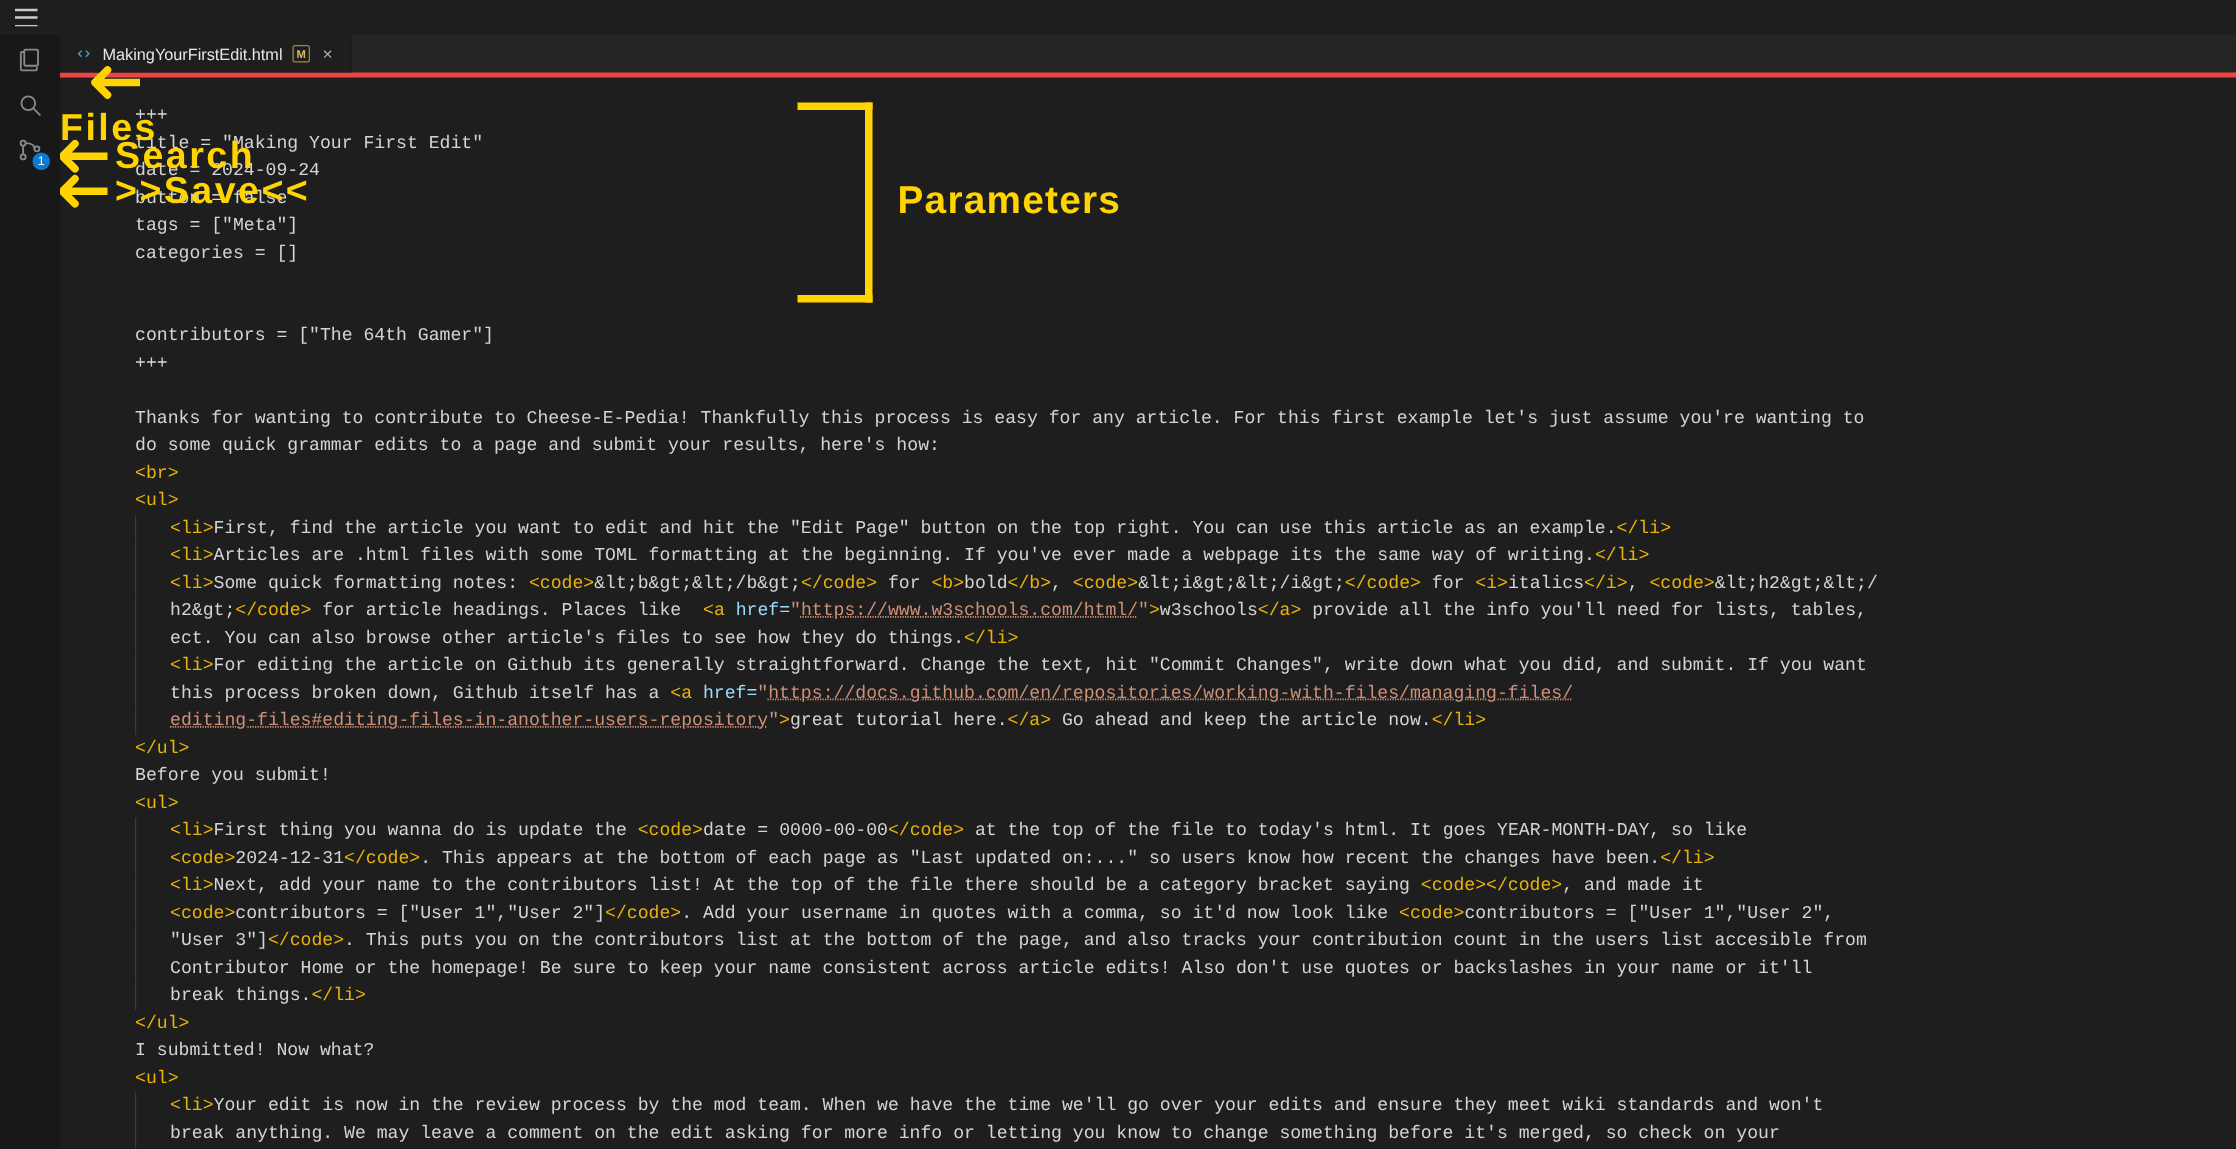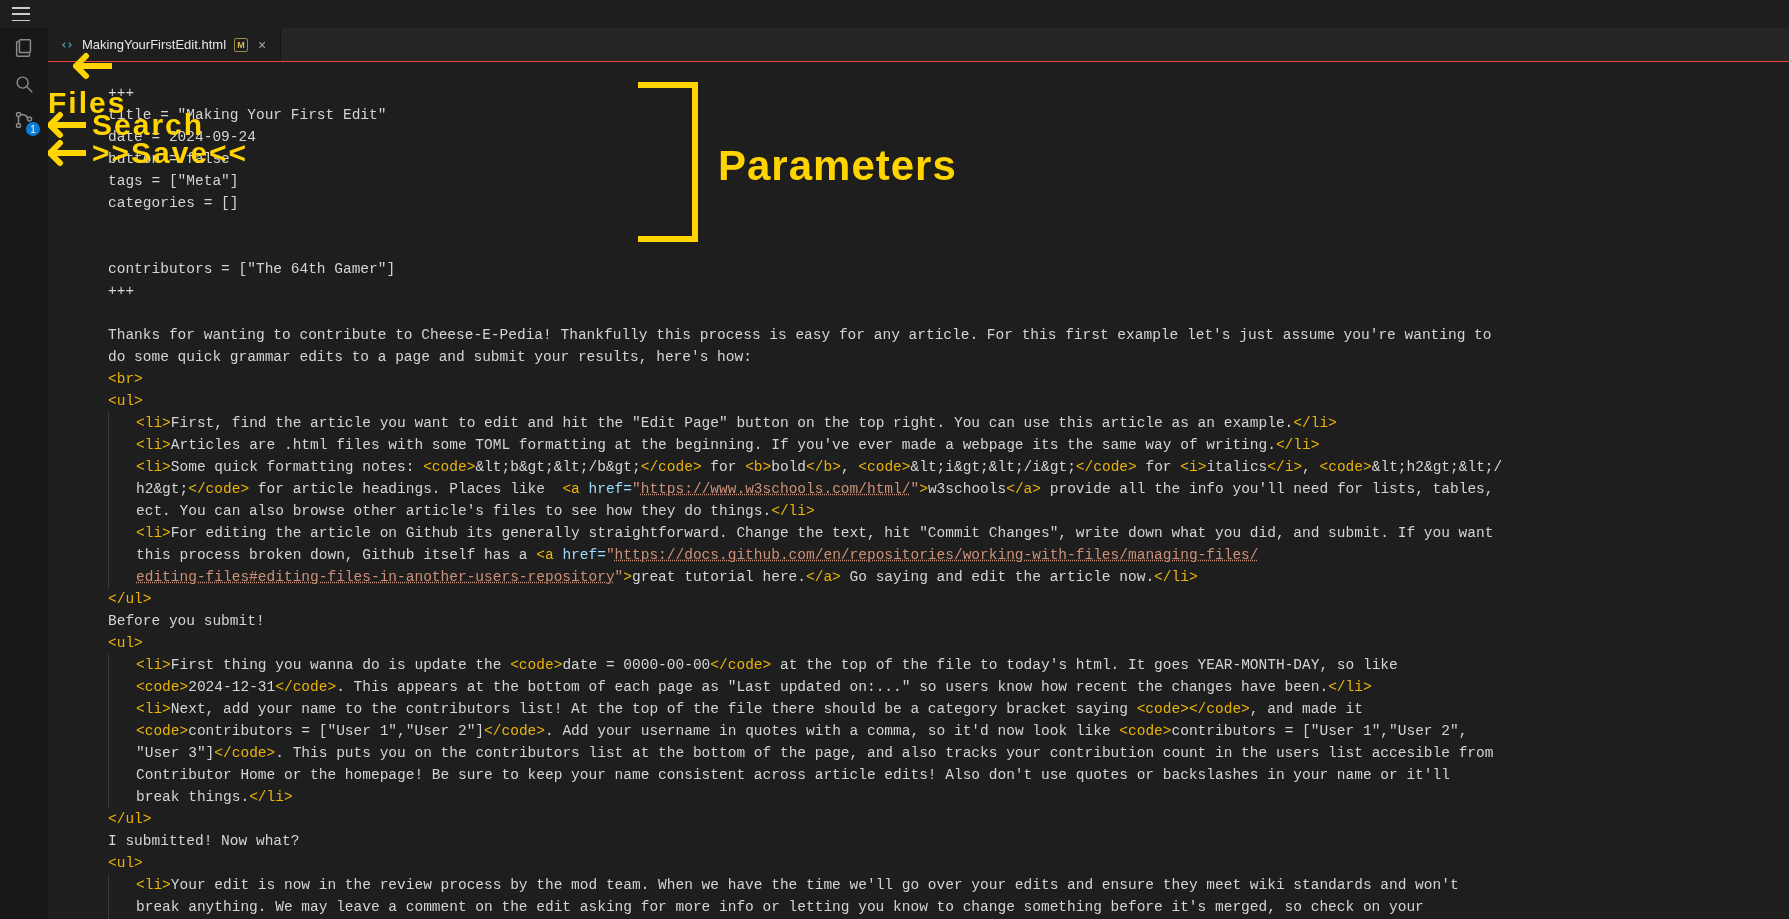--- a/index.html
+++ b/index.html
@@ -108,21 +108,21 @@
     display: flex;
     flex-direction: column;
     background: #1e1e1e;
     min-width: 0;
   }
   .tab-row {
     height: 34px;
     background: #252526;
     display: flex;
     align-items: stretch;
-    border-bottom: 1px solid #ef4444;
+    border-bottom: 4px solid #ef4444;
   }
   .tab {
     display: flex;
     align-items: center;
     gap: 8px;
     padding: 0 12px;
     background: #1e1e1e;
     color: #e6e6e6;
     font-family: "Segoe UI", Arial, sans-serif;
     font-size: 13px;
@@ -172,21 +172,21 @@
     position: absolute;
     border: 6px solid #ffd400;
     border-left: none;
     pointer-events: none;
   }
   .param-label {
     position: absolute;
     color: #ffd400;
     font-family: "Comic Sans MS", "Segoe Script", cursive, sans-serif;
     font-weight: 700;
-    font-size: 42px;
+    font-size: 31px;
     letter-spacing: 1px;
     pointer-events: none;
   }
   .indent { display: inline-block; width: 28px; border-left: 1px solid #3a3a3a; height: 22px; vertical-align: top; }
   .indent:first-child { border-left: 1px solid #404040; }
 </style>
 </head>
 <body>
 
 <div class="app">
@@ -281,21 +281,21 @@
 <span class="tok-text">do some quick grammar edits to a page and submit your results, here's how:</span>
 <span class="tok-tag">&lt;br&gt;</span>
 <span class="tok-tag">&lt;ul&gt;</span>
 <span class="indent"></span><span class="tok-tag">&lt;li&gt;</span><span class="tok-text">First, find the article you want to edit and hit the "Edit Page" button on the top right. You can use this article as an example.</span><span class="tok-tag">&lt;/li&gt;</span>
 <span class="indent"></span><span class="tok-tag">&lt;li&gt;</span><span class="tok-text">Articles are .html files with some TOML formatting at the beginning. If you've ever made a webpage its the same way of writing.</span><span class="tok-tag">&lt;/li&gt;</span>
 <span class="indent"></span><span class="tok-tag">&lt;li&gt;</span><span class="tok-text">Some quick formatting notes: </span><span class="tok-tag">&lt;code&gt;</span><span class="tok-text">&amp;lt;b&amp;gt;&amp;lt;/b&amp;gt;</span><span class="tok-tag">&lt;/code&gt;</span><span class="tok-text"> for </span><span class="tok-tag">&lt;b&gt;</span><span class="tok-text">bold</span><span class="tok-tag">&lt;/b&gt;</span><span class="tok-text">, </span><span class="tok-tag">&lt;code&gt;</span><span class="tok-text">&amp;lt;i&amp;gt;&amp;lt;/i&amp;gt;</span><span class="tok-tag">&lt;/code&gt;</span><span class="tok-text"> for </span><span class="tok-tag">&lt;i&gt;</span><span class="tok-text">italics</span><span class="tok-tag">&lt;/i&gt;</span><span class="tok-text">, </span><span class="tok-tag">&lt;code&gt;</span><span class="tok-text">&amp;lt;h2&amp;gt;&amp;lt;/</span>
 <span class="indent"></span><span class="tok-text">h2&amp;gt;</span><span class="tok-tag">&lt;/code&gt;</span><span class="tok-text"> for article headings. Places like  </span><span class="tok-tag">&lt;a </span><span class="tok-attr">href=</span><span class="tok-string">"<a>https://www.w3schools.com/html/</a>"</span><span class="tok-tag">&gt;</span><span class="tok-text">w3schools</span><span class="tok-tag">&lt;/a&gt;</span><span class="tok-text"> provide all the info you'll need for lists, tables,</span>
 <span class="indent"></span><span class="tok-text">ect. You can also browse other article's files to see how they do things.</span><span class="tok-tag">&lt;/li&gt;</span>
 <span class="indent"></span><span class="tok-tag">&lt;li&gt;</span><span class="tok-text">For editing the article on Github its generally straightforward. Change the text, hit "Commit Changes", write down what you did, and submit. If you want</span>
 <span class="indent"></span><span class="tok-text">this process broken down, Github itself has a </span><span class="tok-tag">&lt;a </span><span class="tok-attr">href=</span><span class="tok-string">"<a>https://docs.github.com/en/repositories/working-with-files/managing-files/</a></span>
-<span class="indent"></span><span class="tok-string"><a>editing-files#editing-files-in-another-users-repository</a>"</span><span class="tok-tag">&gt;</span><span class="tok-text">great tutorial here.</span><span class="tok-tag">&lt;/a&gt;</span><span class="tok-text"> Go saying and edit the article now.</span><span class="tok-tag">&lt;/li&gt;</span>
+<span class="indent"></span><span class="tok-string"><a>editing-files#editing-files-in-another-users-repository</a>"</span><span class="tok-tag">&gt;</span><span class="tok-text">great tutorial here.</span><span class="tok-tag">&lt;/a&gt;</span><span class="tok-text"> Go ahead and keep the article now.</span><span class="tok-tag">&lt;/li&gt;</span>
 <span class="tok-tag">&lt;/ul&gt;</span>
 <span class="tok-text">Before you submit!</span>
 <span class="tok-tag">&lt;ul&gt;</span>
 <span class="indent"></span><span class="tok-tag">&lt;li&gt;</span><span class="tok-text">First thing you wanna do is update the </span><span class="tok-tag">&lt;code&gt;</span><span class="tok-text">date = 0000-00-00</span><span class="tok-tag">&lt;/code&gt;</span><span class="tok-text"> at the top of the file to today's html. It goes YEAR-MONTH-DAY, so like</span>
 <span class="indent"></span><span class="tok-tag">&lt;code&gt;</span><span class="tok-text">2024-12-31</span><span class="tok-tag">&lt;/code&gt;</span><span class="tok-text">. This appears at the bottom of each page as "Last updated on:..." so users know how recent the changes have been.</span><span class="tok-tag">&lt;/li&gt;</span>
 <span class="indent"></span><span class="tok-tag">&lt;li&gt;</span><span class="tok-text">Next, add your name to the contributors list! At the top of the file there should be a category bracket saying </span><span class="tok-tag">&lt;code&gt;</span><span class="tok-tag">&lt;/code&gt;</span><span class="tok-text">, and made it </span>
 <span class="indent"></span><span class="tok-tag">&lt;code&gt;</span><span class="tok-text">contributors = ["User 1","User 2"]</span><span class="tok-tag">&lt;/code&gt;</span><span class="tok-text">. Add your username in quotes with a comma, so it'd now look like </span><span class="tok-tag">&lt;code&gt;</span><span class="tok-text">contributors = ["User 1","User 2",</span>
 <span class="indent"></span><span class="tok-text">"User 3"]</span><span class="tok-tag">&lt;/code&gt;</span><span class="tok-text">. This puts you on the contributors list at the bottom of the page, and also tracks your contribution count in the users list accesible from</span>
 <span class="indent"></span><span class="tok-text">Contributor Home or the homepage! Be sure to keep your name consistent across article edits! Also don't use quotes or backslashes in your name or it'll</span>
 <span class="indent"></span><span class="tok-text">break things.</span><span class="tok-tag">&lt;/li&gt;</span>

